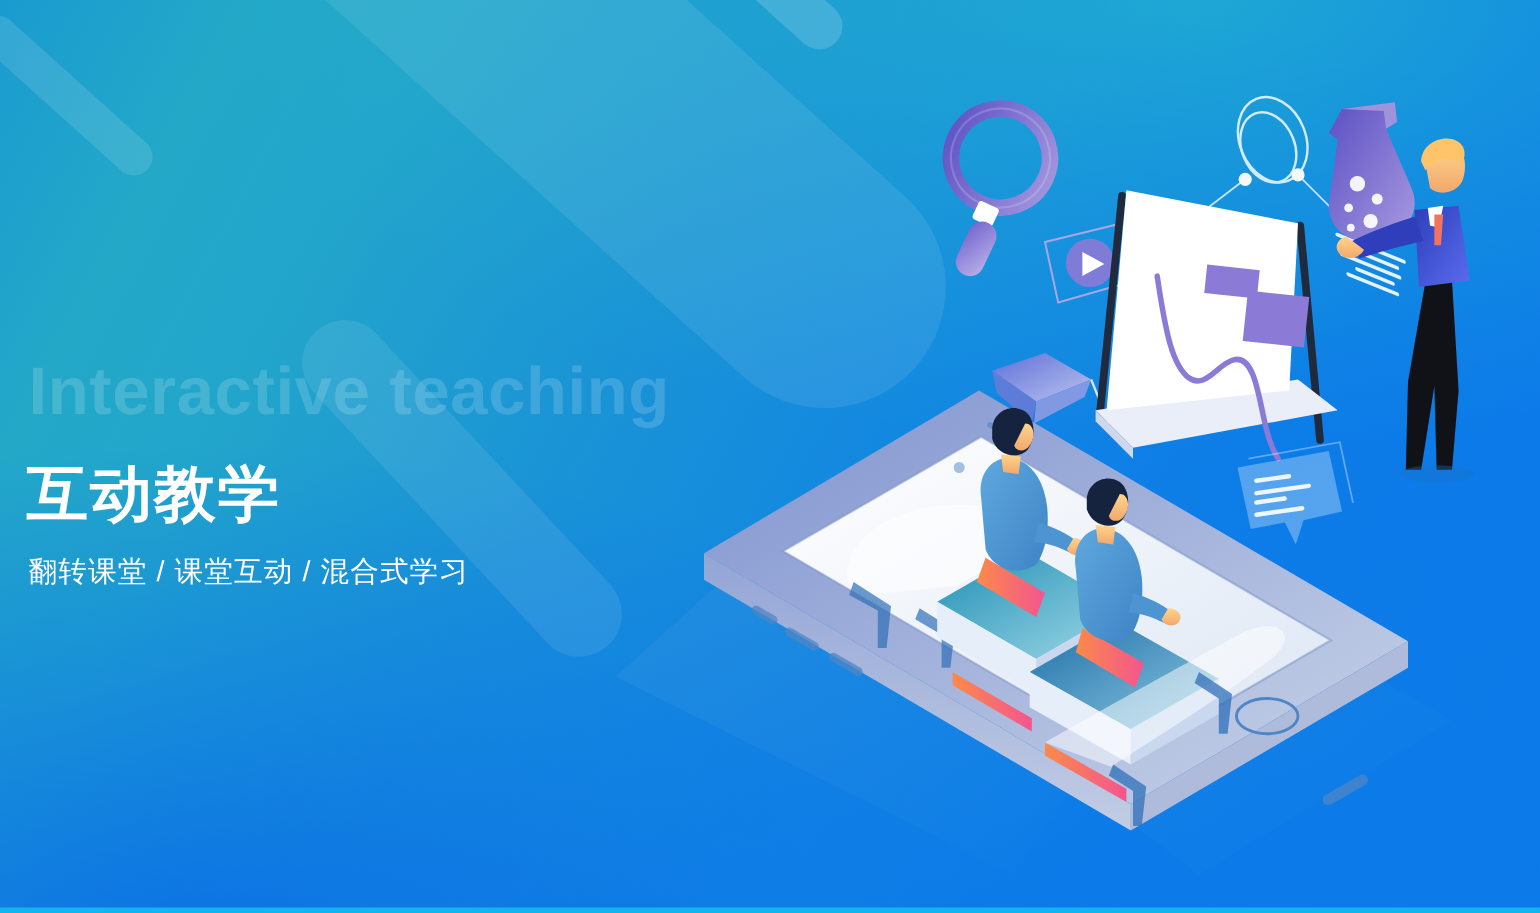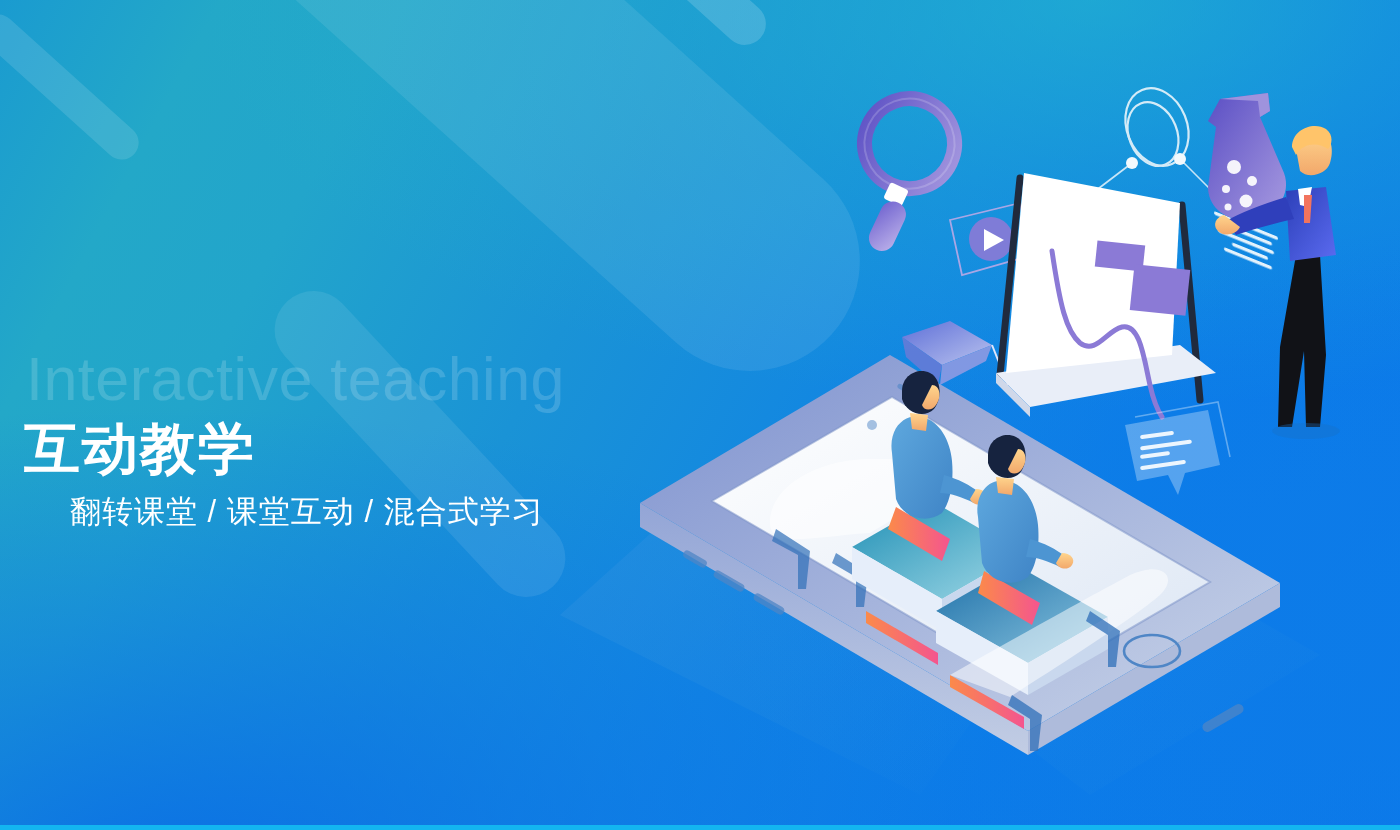--- a/index.html
+++ b/index.html
@@ -26,32 +26,32 @@
   
   .bar{position:absolute;background:rgba(255,255,255,.10);border-radius:999px;transform-origin:50% 50%;}
   .bar-1{left:-40px;top:-110px;width:1000px;height:220px;transform:rotate(42deg);background:rgba(255,255,255,.085);}
   .bar-2{left:560px;top:-60px;width:230px;height:42px;transform:rotate(42deg);background:rgba(255,255,255,.16);}
   .bar-3{left:-40px;top:70px;width:200px;height:34px;transform:rotate(42deg);background:rgba(255,255,255,.12);}
   .bar-4{left:225px;top:405px;width:390px;height:78px;transform:rotate(47deg);background:rgba(255,255,255,.085);}
 
   
   .watermark{
     position:absolute;left:26px;top:325px;
-    font-size:61px;font-weight:normal;letter-spacing:.5px;
-    color:rgba(255,255,255,.16);white-space:nowrap;line-height:1;margin-top:24px;
+    font-size:61px;font-weight:bold;letter-spacing:.5px;
+    color:rgba(255,255,255,.16);white-space:nowrap;line-height:1;
   }
   .headline{
     position:absolute;left:24px;top:421px;
     font-size:56px;font-weight:bold;color:#ffffff;
     letter-spacing:2px;line-height:1;white-space:nowrap;
   }
   .subtitle{
-    position:absolute;left:26px;top:493px;
-    font-size:31px;color:#ffffff;letter-spacing:1px;
-    line-height:1.2;white-space:nowrap;margin-left:44px;
+    position:absolute;left:26px;top:504px;
+    font-size:26px;color:#ffffff;letter-spacing:1px;
+    line-height:1.2;white-space:nowrap;
   }
 
   
   .illus{position:absolute;left:620px;top:55px;width:780px;height:740px;}
   .illus svg{display:block;width:100%;height:100%;overflow:visible;}
 </style>
 </head>
 <body>
 
 <div id="banner">

